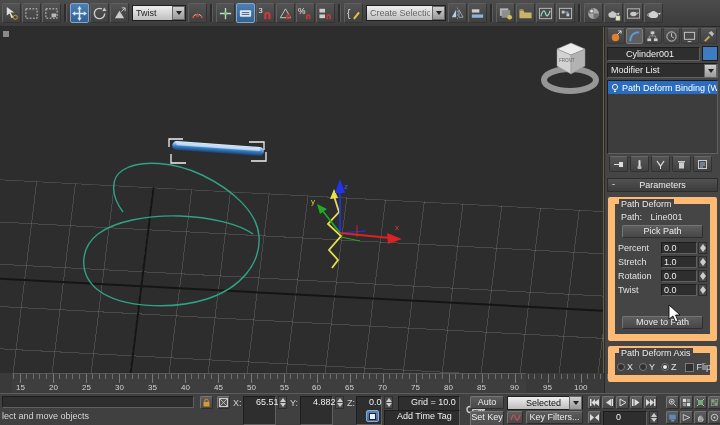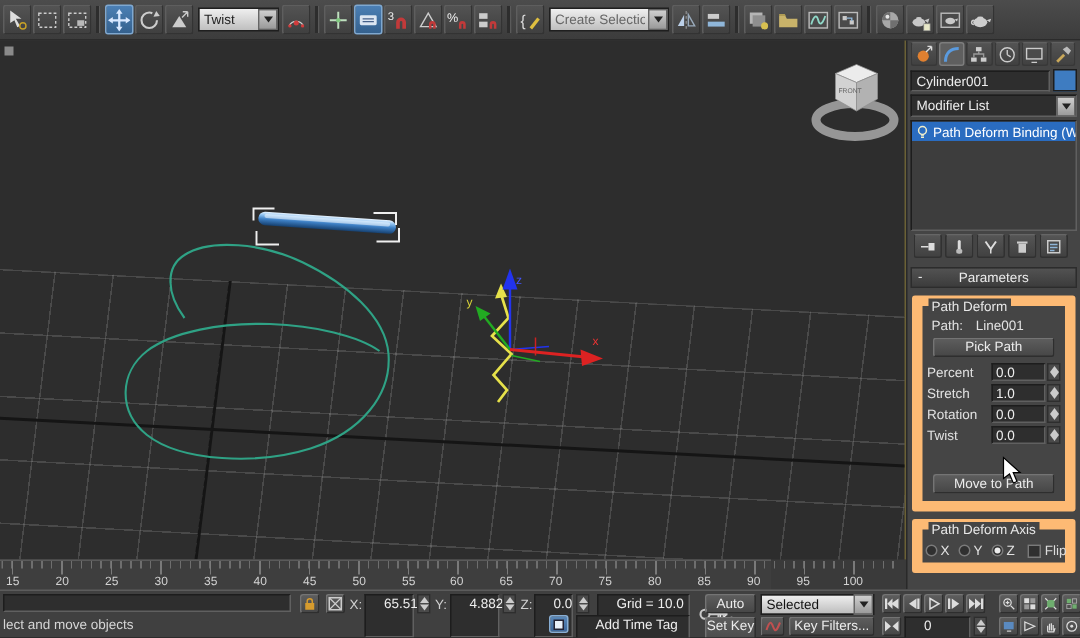--- a/index.html
+++ b/index.html
@@ -36,21 +36,21 @@
   
   .cpanel{position:absolute;left:604px;top:27px;width:116px;height:366px;background:#454545;
           border-left:1px solid #292929;box-sizing:border-box;padding:1px 2px;}
   .cp-tabs{display:flex;height:16px;margin-bottom:2px;}
   .cp-tab{flex:1;display:flex;align-items:center;justify-content:center;margin-right:1px;
           background:linear-gradient(#535353,#414141);border:1px solid #383838;border-top-color:#606060;border-radius:2px;}
   .cp-tab.active{background:#5f5f5f;border-color:#7d7d7d;}
   .cp-tab svg{width:13px;height:13px;display:block;}
   .row{display:flex;align-items:center;margin-bottom:2px;}
   .sunken{background:#2e2e2e;border:1px solid;border-color:#1d1d1d #606060 #606060 #1d1d1d;color:#eee;box-sizing:border-box;}
-  .namefield{flex:1;height:14px;line-height:12px;padding-left:3px;}
+  .namefield{flex:1;height:14px;line-height:12px;padding-left:18px;}
   .swatch{width:14px;height:13px;margin-left:2px;background:#3e7cc1;border:1px solid #1d1d1d;}
   .modlist{flex:1;height:15px;line-height:13px;padding-left:3px;display:flex;align-items:center;}
   .modlist .lbl{flex:1;}
   .stack{height:72px;background:#3d3d3d;border:1px solid;border-color:#1d1d1d #606060 #606060 #1d1d1d;margin-bottom:2px;overflow:hidden;}
   .stk-row{height:13px;display:flex;align-items:center;white-space:nowrap;overflow:hidden;color:#e4e4e4;}
   .stk-row.sel{background:#2a6cc0;color:#fff;}
   .bulb{width:10px;height:10px;margin:0 2px;flex:none;}
   .stktools{display:flex;align-items:center;height:16px;margin-bottom:6px;padding-left:2px;}
   .stkbtn{width:17px;height:14px;margin-right:2px;display:flex;align-items:center;justify-content:center;
           background:linear-gradient(#555,#414141);border:1px solid #313131;border-top-color:#666;border-radius:2px;}
@@ -71,36 +71,36 @@
            background:#4a4a4a;border:1px solid #2e2e2e;box-sizing:border-box;align-items:center;padding:1px 0;}
   .su{width:0;height:0;border-left:3px solid transparent;border-right:3px solid transparent;border-bottom:4px solid #ccc;}
   .sd{width:0;height:0;border-left:3px solid transparent;border-right:3px solid transparent;border-top:4px solid #ccc;}
   .axisrow{display:flex;align-items:center;}
   .radio{width:8px;height:8px;border-radius:50%;background:#303030;border:1px solid #7a7a7a;flex:none;margin-right:2px;box-sizing:border-box;}
   .radio.sel::after{content:'';display:block;width:4px;height:4px;border-radius:50%;background:#ededed;margin:1px;}
   .axisrow .alabel{margin-right:6px;color:#e2e2e2;}
   .chk{width:9px;height:9px;background:#303030;border:1px solid #7a7a7a;flex:none;margin:0 3px 0 2px;box-sizing:border-box;}
   .cursor{position:absolute;left:668px;top:304px;width:14px;height:20px;z-index:50;}
   
-  .tl{position:absolute;left:0;top:373px;width:514px;height:20px;background:#3e3e3e;border-top:1px solid #5a5a5a;box-sizing:border-box;}
+  .tl{position:absolute;left:12px;top:373px;width:514px;height:20px;background:#3e3e3e;border-top:1px solid #5a5a5a;box-sizing:border-box;}
   .ticks-s{position:absolute;left:1px;top:0;width:600px;height:5px;
            background:repeating-linear-gradient(90deg,#6e6e6e 0 1px,transparent 1px 6.6px);}
   .ticks-b{position:absolute;left:8px;top:0;width:592px;height:9px;
            background:repeating-linear-gradient(90deg,#7a7a7a 0 1px,transparent 1px 33px);}
   .tk{position:absolute;top:9px;font-size:8px;color:#d2d2d2;}
   
   .sb{position:absolute;left:0;top:393px;width:720px;height:32px;background:#404040;border-top:1px solid #5c5c5c;box-sizing:border-box;}
   .sb .abs{position:absolute;}
   .sb .field{height:29px;line-height:11px;padding-left:12px;}
   .sb .mini{width:13px;height:13px;display:flex;align-items:center;justify-content:center;padding:0;}
   .sb .mini svg{width:11px;height:11px;display:block;}
   .sb .mini.on{background:linear-gradient(#5a88b8,#3c669a);border-color:#88aed4;}
   .sb .lab{color:#cfcfcf;}
   .sb .ldd{height:14px;background:linear-gradient(#efefef,#bdbdbd);border:1px solid #1f1f1f;color:#111;
-           display:flex;align-items:center;padding-left:3px;box-sizing:border-box;}
+           display:flex;align-items:center;padding-left:18px;box-sizing:border-box;}
   .sb .ldd .lbl{flex:1;}
   .pb{width:13px;height:13px;display:flex;align-items:center;justify-content:center;padding:0;}
   .pb svg{width:11px;height:9px;display:block;}
   .prompt{color:#d6d6d6;}
 </style>
 </head>
 <body>
 
 <div id="app">
 

